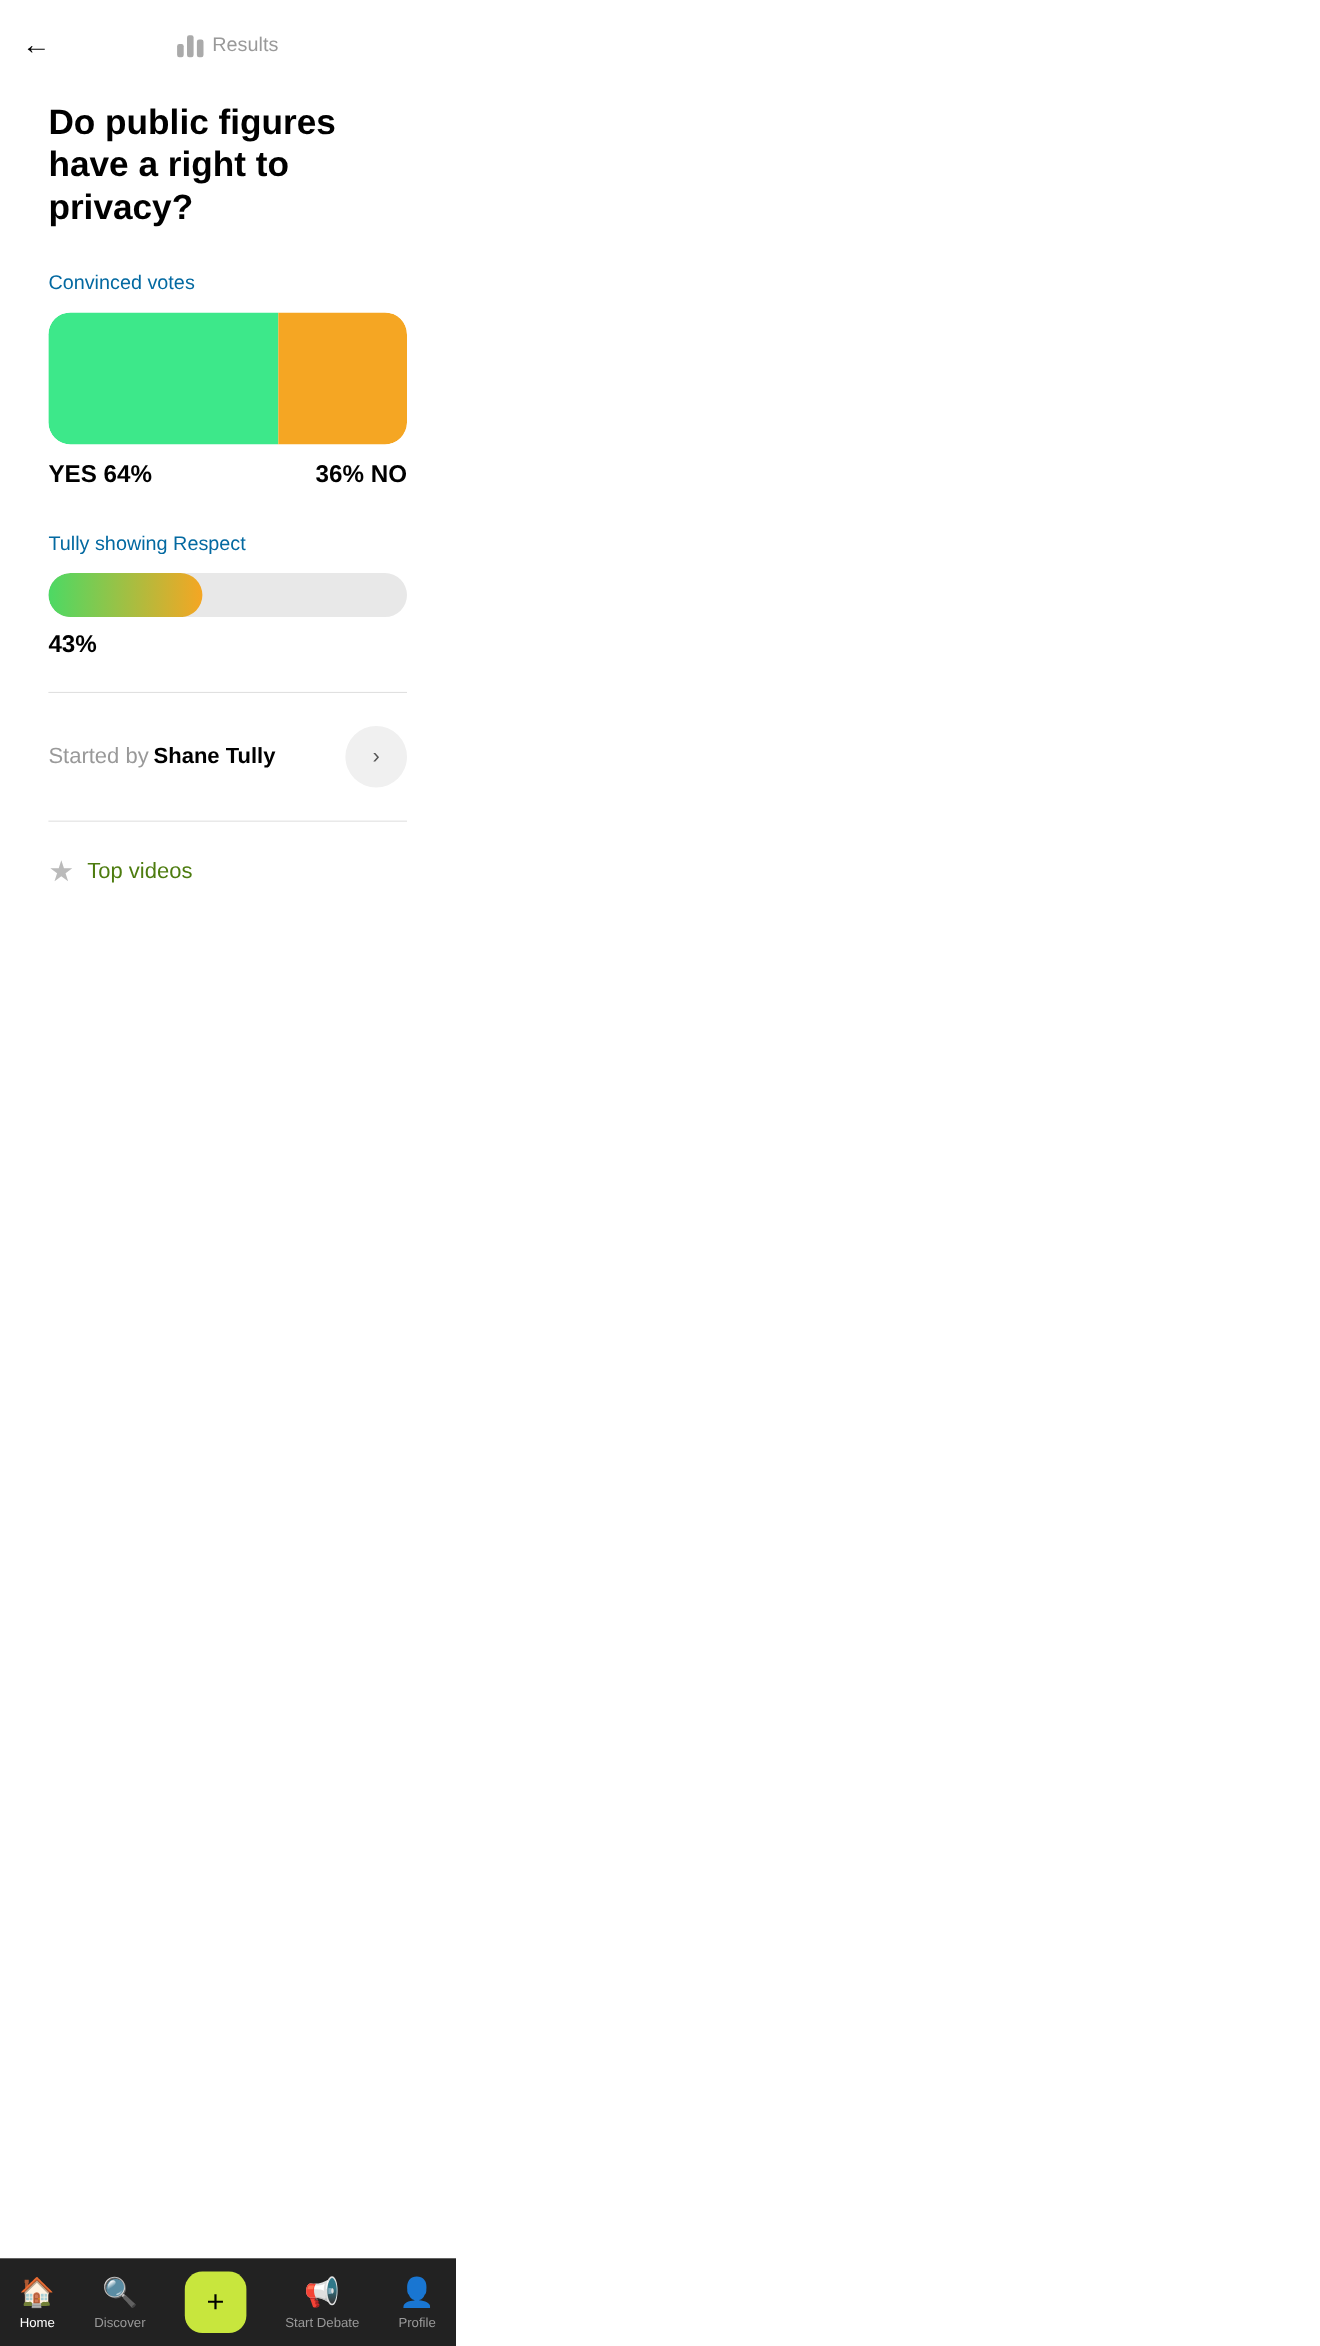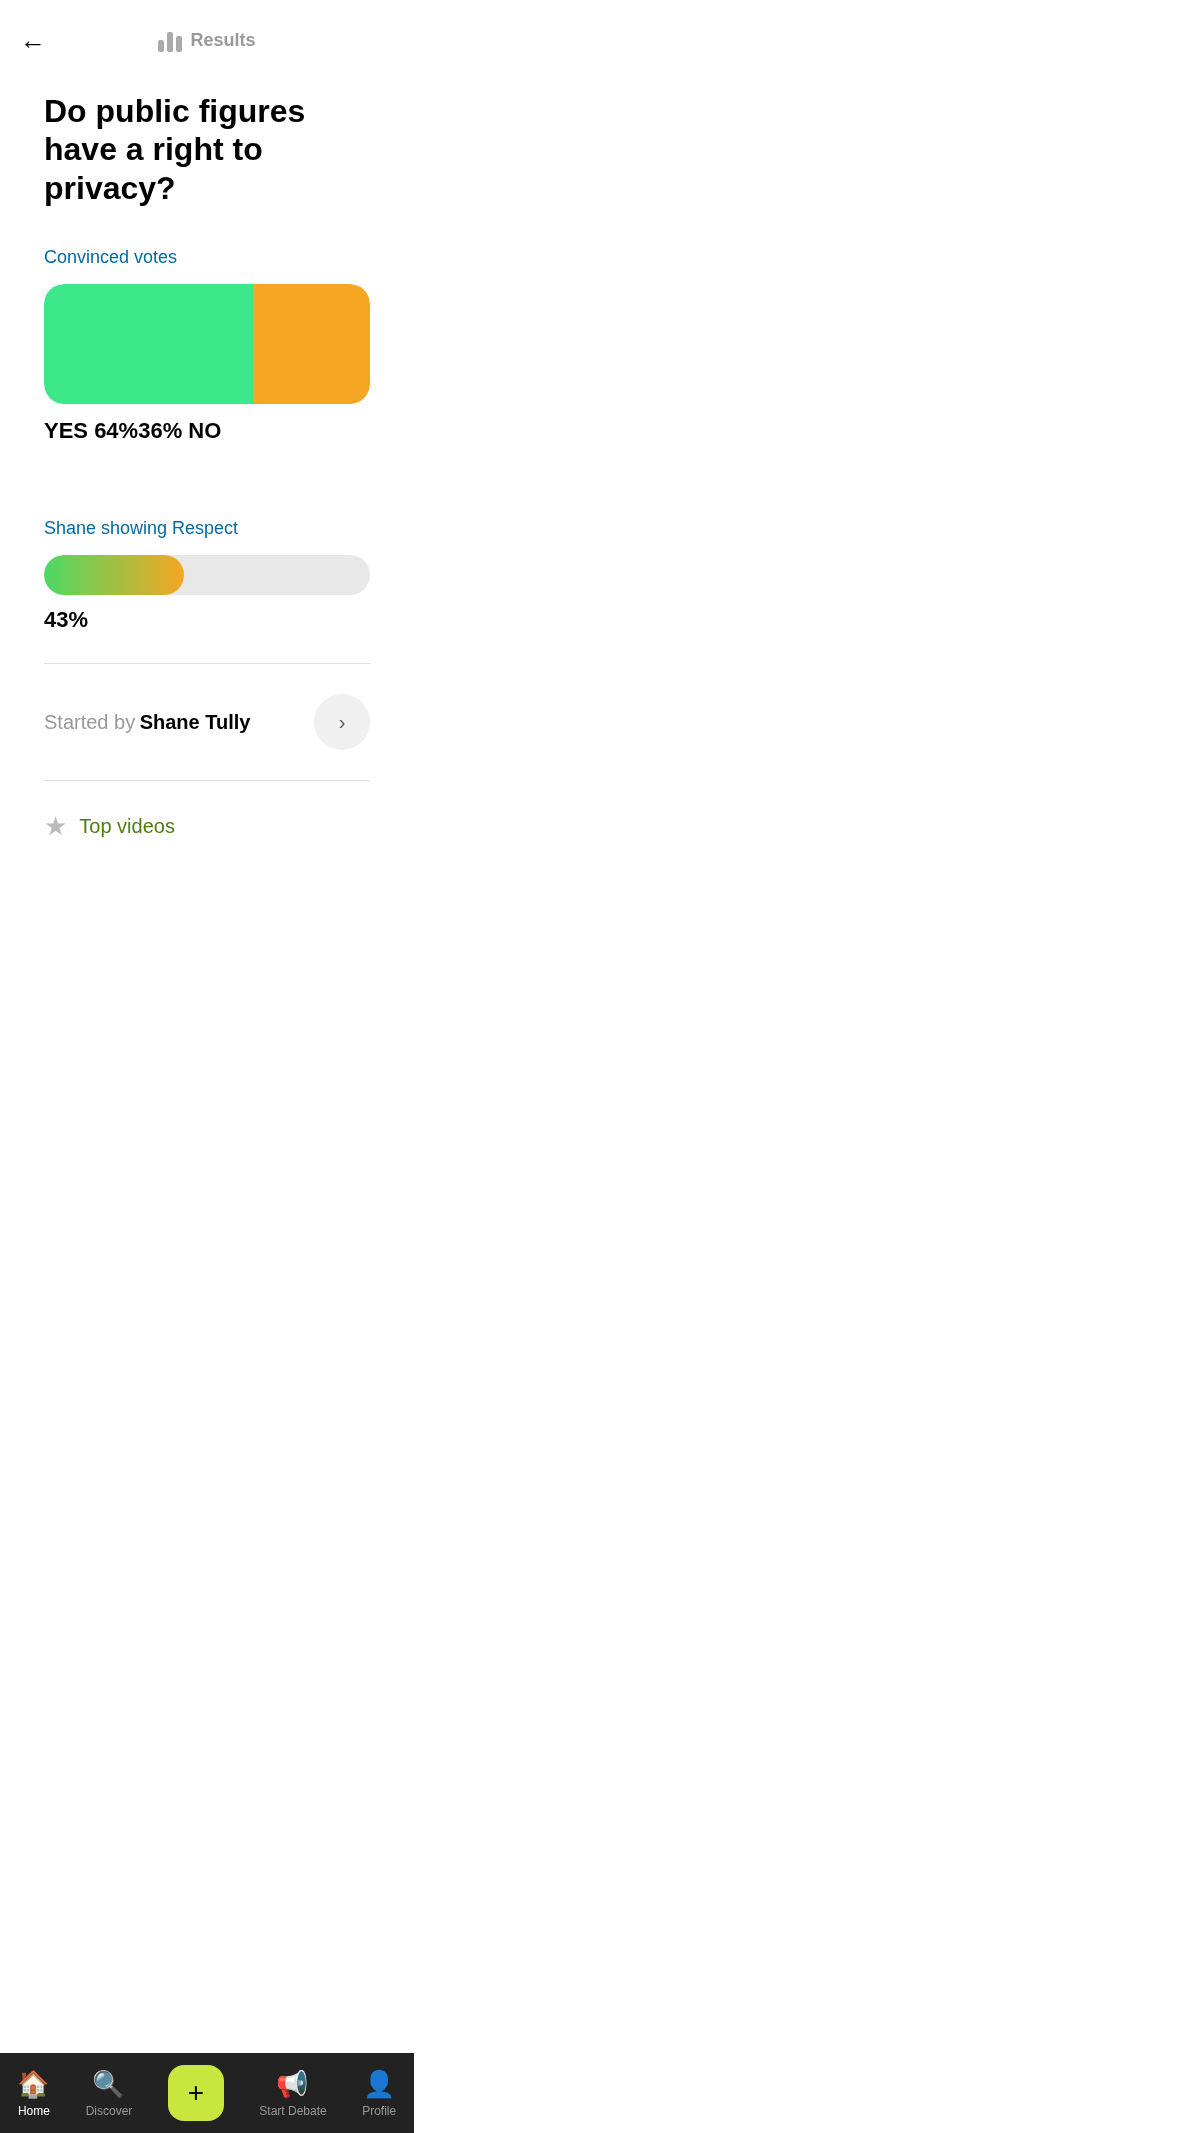--- a/index.html
+++ b/index.html
@@ -35,21 +35,20 @@
       font-size: 26px;
       color: #000;
     }
 
     .header-title {
       display: flex;
       align-items: center;
       gap: 8px;
       color: #999;
       font-size: 18px;
-      font-weight: bold;
     }
 
     .bars-icon {
       display: flex;
       align-items: flex-end;
       gap: 3px;
       height: 24px;
     }
 
     .bars-icon span {
@@ -99,22 +98,22 @@
 
     .votes-bar-no {
       height: 100%;
       background: #f5a623;
       flex: 1;
       border-radius: 0 20px 20px 0;
     }
 
     .votes-labels {
       display: flex;
-      justify-content: flex-start;
-      margin-bottom: 74px;
+      justify-content: space-between;
+      margin-bottom: 40px;
     }
 
     .votes-label-yes {
       font-size: 22px;
       font-weight: 700;
       color: #000;
     }
 
     .votes-label-no {
       font-size: 22px;
@@ -289,21 +288,21 @@
       <div class="votes-bar-yes" style="width: 64%"></div>
       <div class="votes-bar-no"></div>
     </div>
     <div class="votes-labels">
       <span class="votes-label-yes">YES 64%</span>
       <span class="votes-label-no">36% NO</span>
     </div>
   </div>
 
   <div class="respect-section">
-    <div class="section-label">Shane showing Respect</div>
+    <div class="section-label">Tully showing Respect</div>
     <div class="respect-bar-container">
       <div class="respect-bar-fill"></div>
     </div>
     <div class="respect-percentage">43%</div>
   </div>
 
   <div class="divider"></div>
 
   <div class="started-by-row">
     <div>

